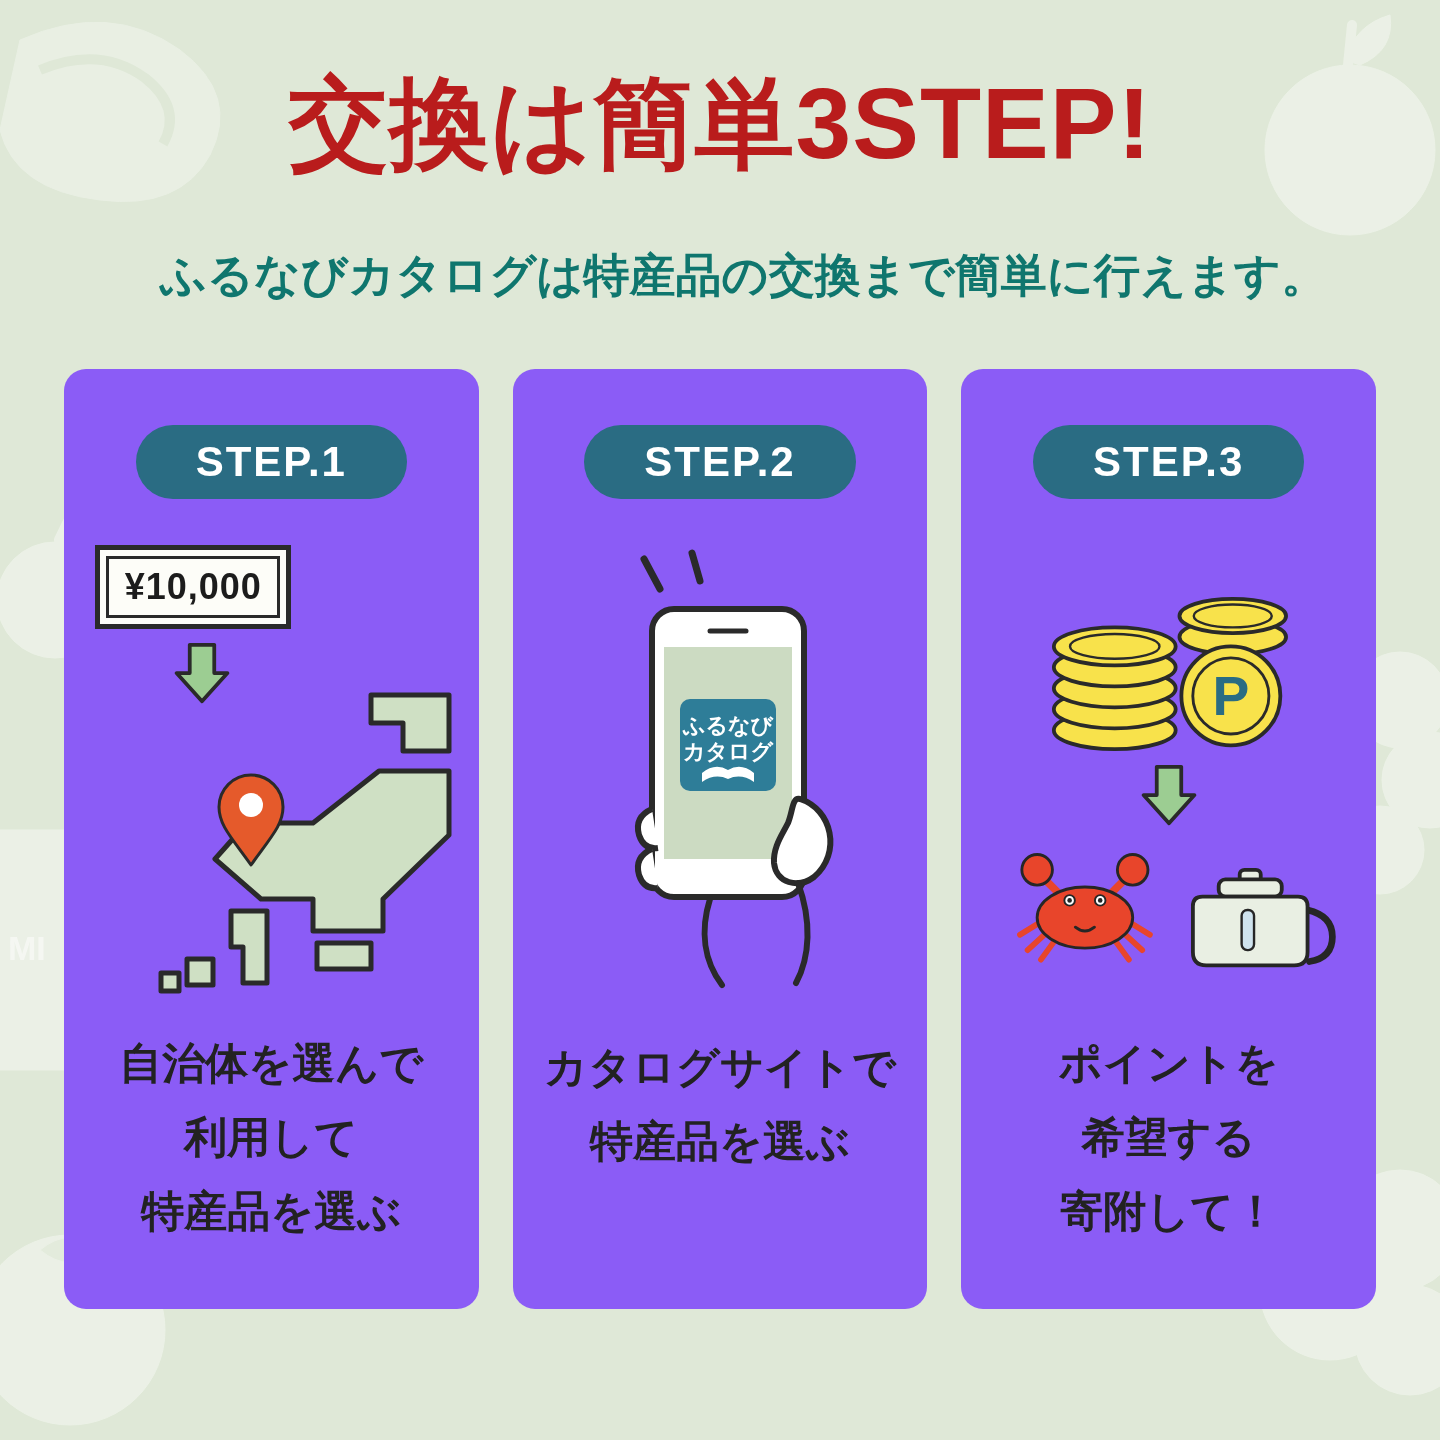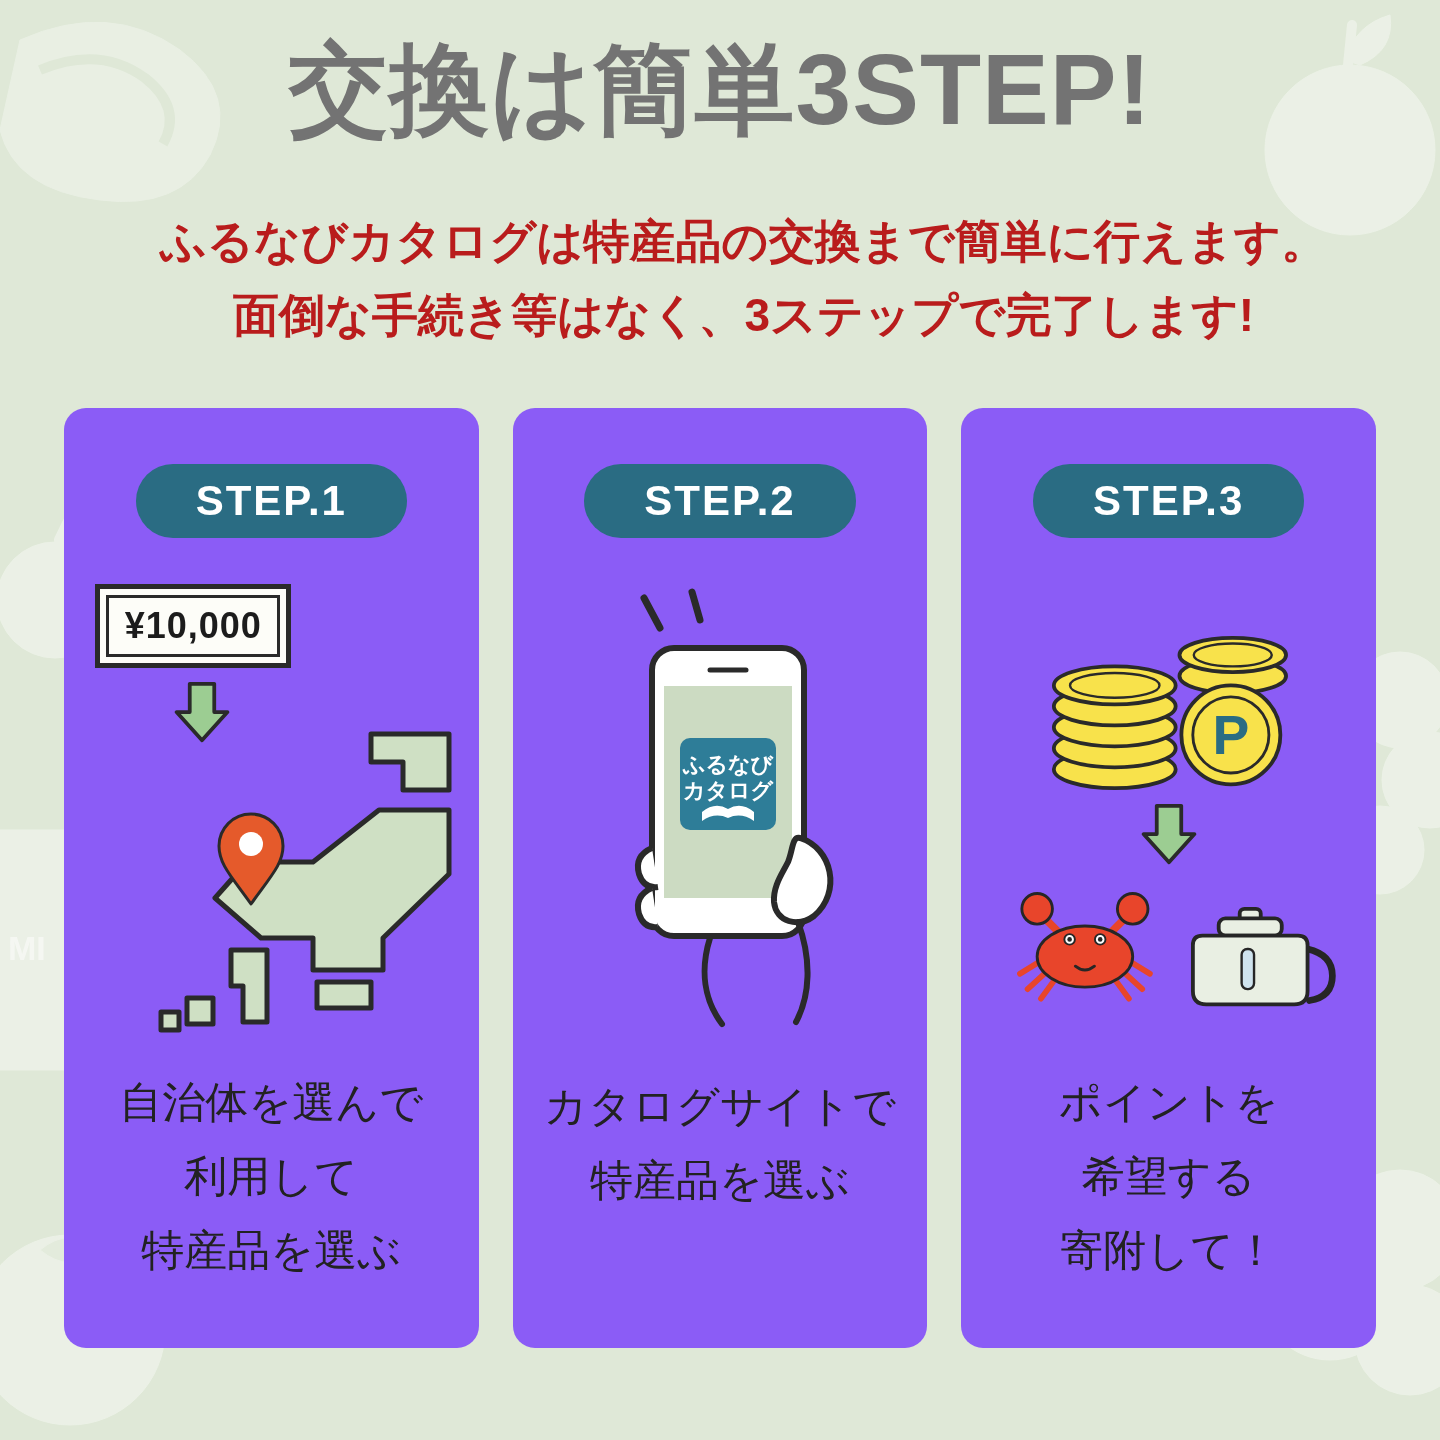--- a/index.html
+++ b/index.html
@@ -8,32 +8,32 @@
     background:#dfe8d7;
     font-family:"Liberation Sans","DejaVu Sans",sans-serif;
     position:relative;overflow:hidden;
     color:#222;
   }
   .bg-deco{position:absolute;inset:0;z-index:0;}
   .content{position:relative;z-index:1;width:100%;height:100%;}
 
   .page-title{
     text-align:center;
-    padding-top:24px;
+    padding-top:58px;
     font-size:100px;
     font-weight:900;
-    color:#737373;
+    color:#b91c1c;
     letter-spacing:1px;
   }
   .subtitle{
     margin-top:46px;
     text-align:center;
     font-size:46px;
     font-weight:800;
-    color:#b91c1c;
+    color:#0f766e;
     line-height:1.6;
     margin-left:47px;
   }
   .cards{
     display:flex;
     gap:34px;
     padding:0 64px;
     margin-top:56px;
     box-sizing:border-box;
   }
@@ -64,21 +64,21 @@
     width:100%;
     display:flex;
     flex-direction:column;
     align-items:center;
     justify-content:center;
     position:relative;
   }
   .caption{
     margin-top:26px;
     font-size:43px;
-    font-weight:400;
+    font-weight:700;
     color:#222;
     text-align:center;
     line-height:1.72;
   }
   .caption span{display:block;}
 
   
   .illus-step1{height:470px;width:372px;position:relative;}
   .banknote{
     position:absolute;left:10px;top:10px;
@@ -139,21 +139,20 @@
   </g>
   <text x="8" y="960" font-size="34" font-weight="bold" fill="#ffffff" opacity="0.5">MI</text>
 </svg>
 
 <div class="content">
 
   <div class="page-title">交換は簡単3STEP!</div>
 
   <div class="subtitle">
     <div>ふるなびカタログは特産品の交換まで簡単に行えます。</div>
-    <div>面倒な手続き等はなく、3ステップで完了します!</div>
   </div>
 
   <div class="cards">
 
     <div class="card">
       <div class="step-badge">STEP.1</div>
       <div class="illus illus-step1">
         <div class="banknote">
           <div class="banknote-inner">¥10,000</div>
         </div>

